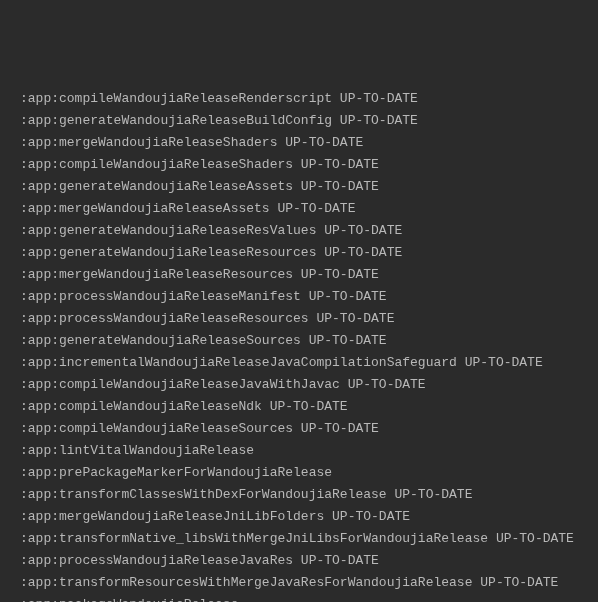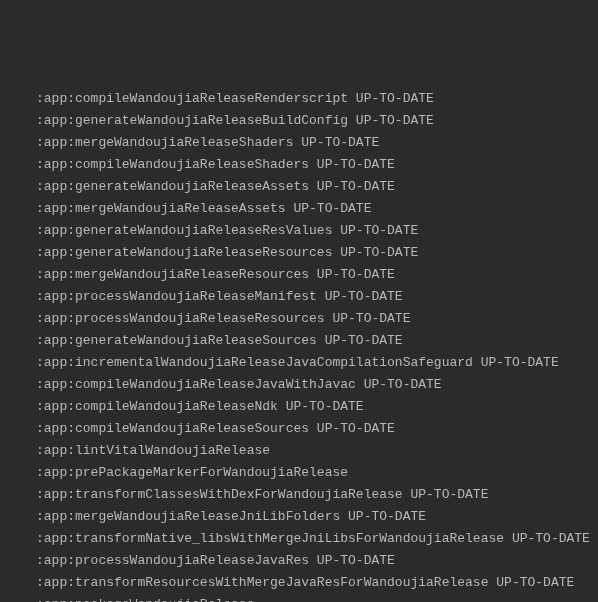--- a/index.html
+++ b/index.html
@@ -13,21 +13,21 @@
       font-size: 13px;
       color: #b8b8b8;
       line-height: 22px;
       padding: 0;
       width: 598px;
       height: 602px;
       overflow: hidden;
       white-space: pre;
     }
     .task-line {
-      padding-left: 36px;
+      padding-left: 20px;
     }
   </style>
 </head>
 <body>
 
 
 
 <div id="console"><div class="task-line">:app:compileWandoujiaReleaseRenderscript UP-TO-DATE</div><div class="task-line">:app:generateWandoujiaReleaseBuildConfig UP-TO-DATE</div><div class="task-line">:app:mergeWandoujiaReleaseShaders UP-TO-DATE</div><div class="task-line">:app:compileWandoujiaReleaseShaders UP-TO-DATE</div><div class="task-line">:app:generateWandoujiaReleaseAssets UP-TO-DATE</div><div class="task-line">:app:mergeWandoujiaReleaseAssets UP-TO-DATE</div><div class="task-line">:app:generateWandoujiaReleaseResValues UP-TO-DATE</div><div class="task-line">:app:generateWandoujiaReleaseResources UP-TO-DATE</div><div class="task-line">:app:mergeWandoujiaReleaseResources UP-TO-DATE</div><div class="task-line">:app:processWandoujiaReleaseManifest UP-TO-DATE</div><div class="task-line">:app:processWandoujiaReleaseResources UP-TO-DATE</div><div class="task-line">:app:generateWandoujiaReleaseSources UP-TO-DATE</div><div class="task-line">:app:incrementalWandoujiaReleaseJavaCompilationSafeguard UP-TO-DATE</div><div class="task-line">:app:compileWandoujiaReleaseJavaWithJavac UP-TO-DATE</div><div class="task-line">:app:compileWandoujiaReleaseNdk UP-TO-DATE</div><div class="task-line">:app:compileWandoujiaReleaseSources UP-TO-DATE</div><div class="task-line">:app:lintVitalWandoujiaRelease</div><div class="task-line">:app:prePackageMarkerForWandoujiaRelease</div><div class="task-line">:app:transformClassesWithDexForWandoujiaRelease UP-TO-DATE</div><div class="task-line">:app:mergeWandoujiaReleaseJniLibFolders UP-TO-DATE</div><div class="task-line">:app:transformNative_libsWithMergeJniLibsForWandoujiaRelease UP-TO-DATE</div><div class="task-line">:app:processWandoujiaReleaseJavaRes UP-TO-DATE</div><div class="task-line">:app:transformResourcesWithMergeJavaResForWandoujiaRelease UP-TO-DATE</div><div class="task-line">:app:packageWandoujiaRelease</div></div>
 
 

